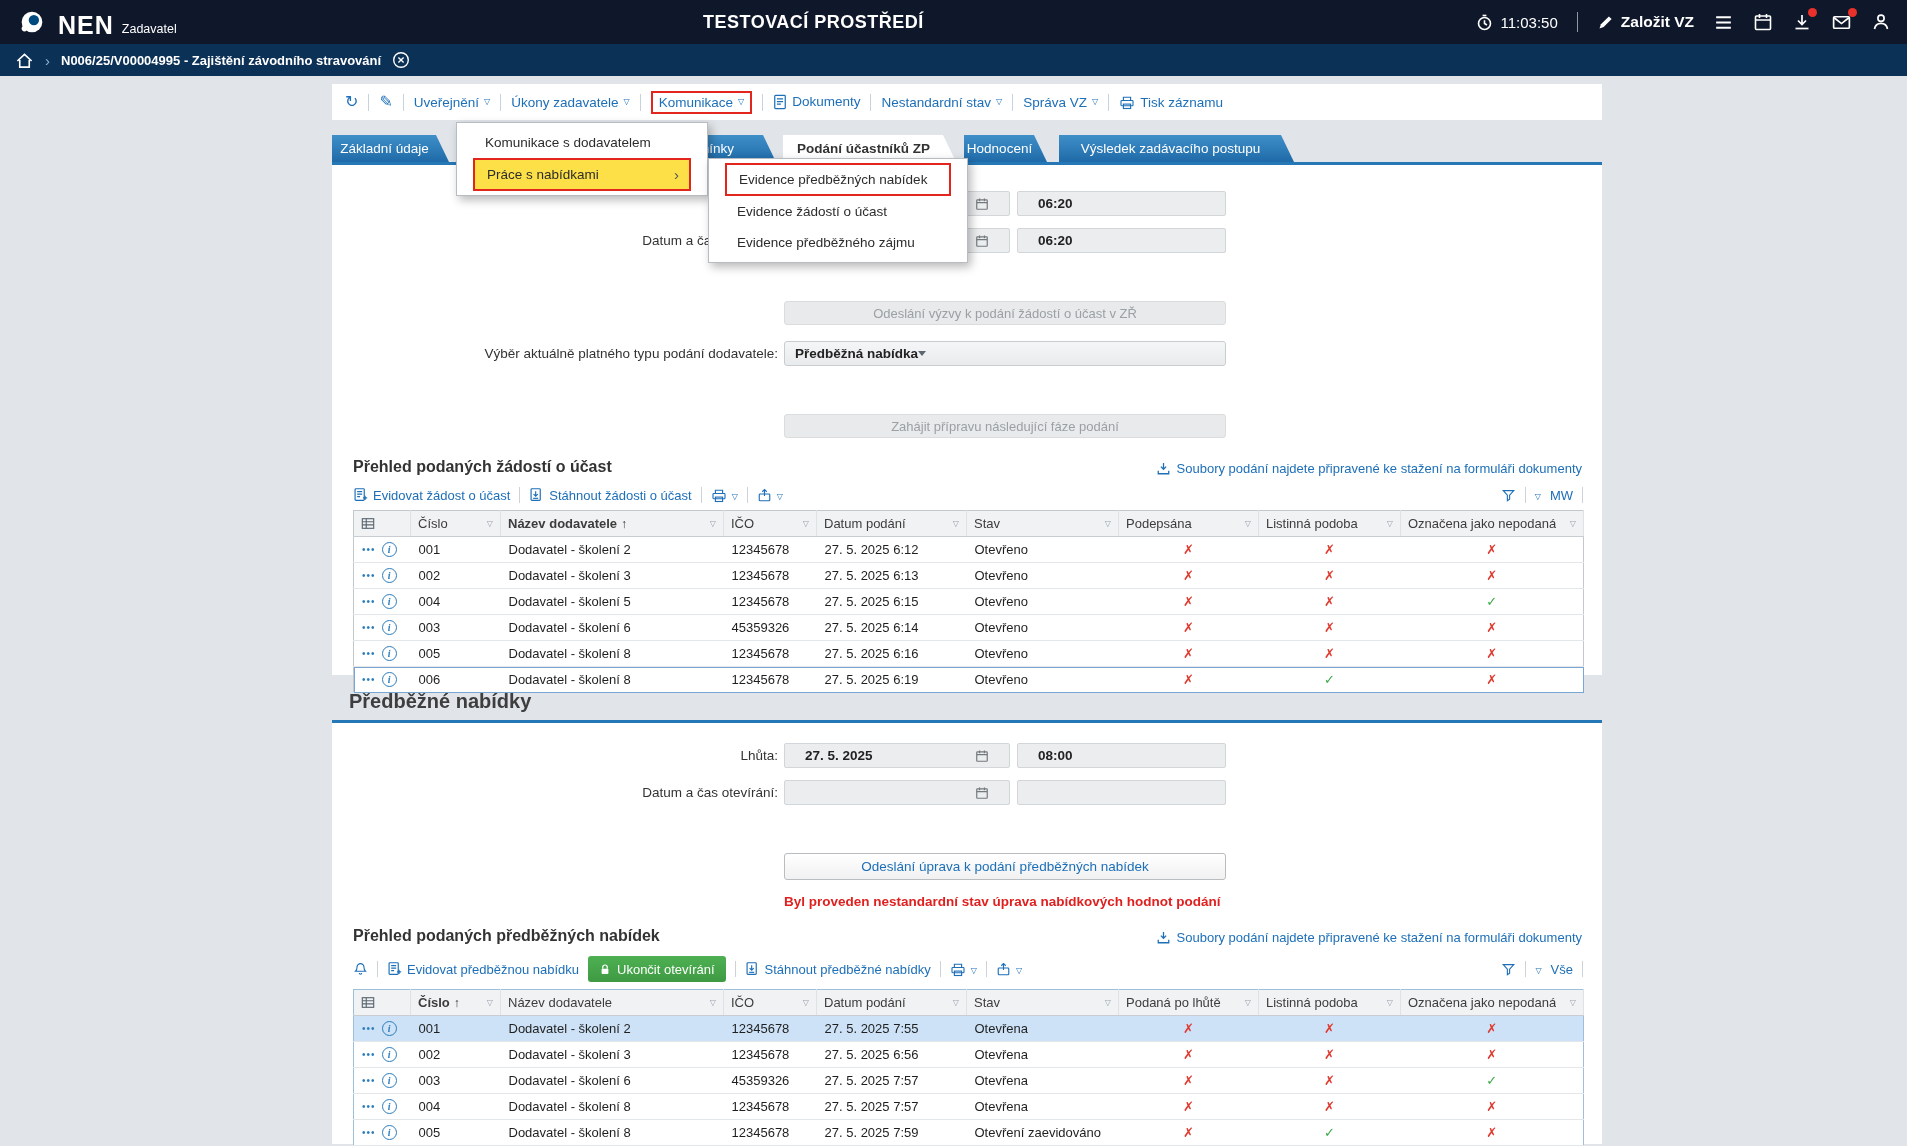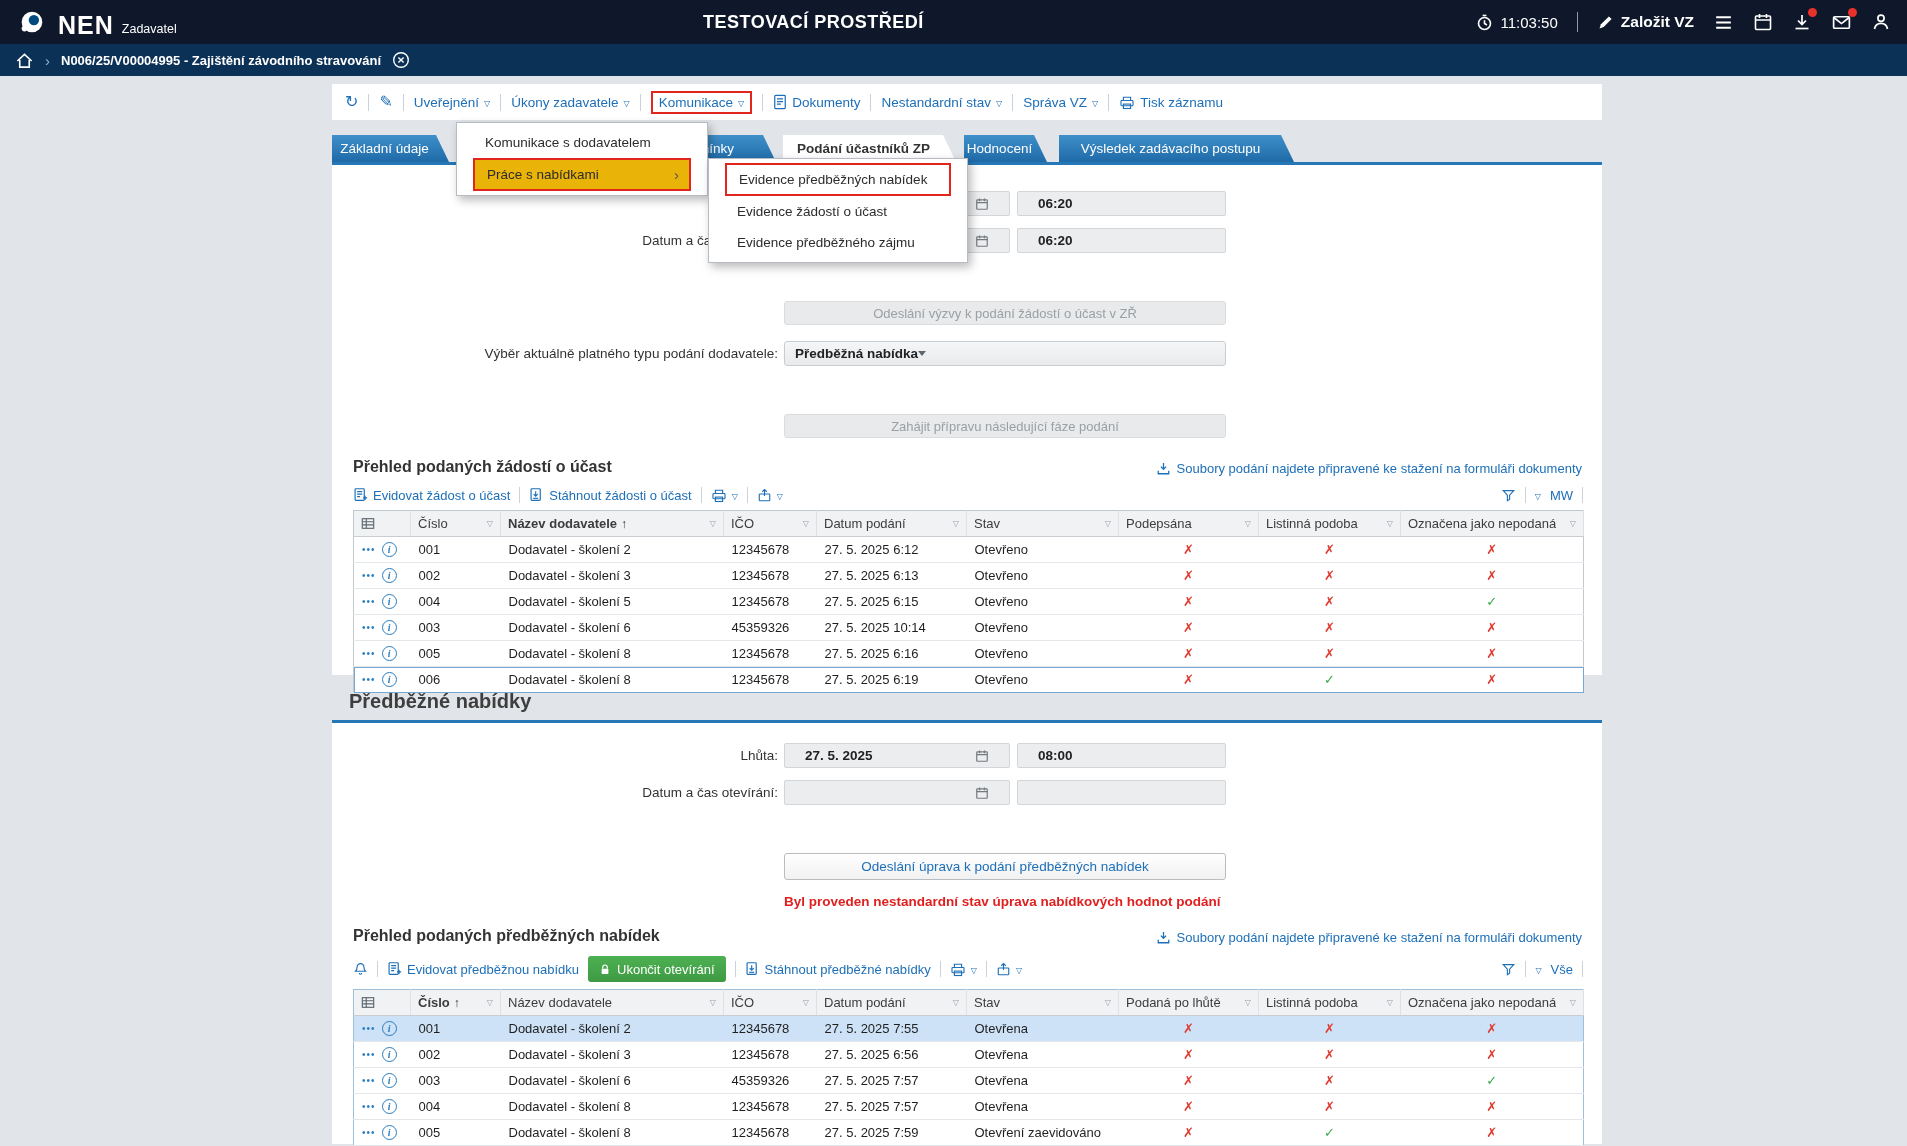--- a/index.html
+++ b/index.html
@@ -30,21 +30,21 @@
   .crumb-sep { color:#8db3d6; font-size:15px; }
   .crumb-label { color:#fff; font-weight:bold; font-size:13px; }
 
   
   .container { width:1270px; margin-left:332px; }
 
   
   .record-toolbar { height:36px; background:#fff; display:flex; align-items:center; gap:10px; padding:0 13px; margin-top:8px; }
   .tb-sep { width:1px; height:17px; background:#c6d3de; }
   .tb-icon { color:#1d6fb8; font-size:16px; line-height:16px; cursor:pointer; }
-  .tb-link { display:flex; align-items:center; gap:5px; color:#1d6fb8; font-size:13.5px; cursor:pointer; white-space:nowrap; }
+  .tb-link { display:flex; align-items:flex-start; gap:5px; color:#1d6fb8; font-size:13.5px; cursor:pointer; white-space:nowrap; }
   .caret { font-size:8px; color:#1d6fb8; padding-top:2px; }
   .red-box { border:2px solid #e3261d; }
   .tb-link.red-box { padding:2px 6px; }
 
   
   .tabs { display:flex; height:27px; margin-top:15px; }
   .tab { background:linear-gradient(#3f8fc9,#1e6aa8); color:#fff; font-size:13.5px;
     display:flex; align-items:center; justify-content:center; padding-right:12px;
     clip-path:polygon(0 0, calc(100% - 13px) 0, 100% 100%, 0 100%); cursor:pointer; white-space:nowrap; }
   .tab.active { background:#fff; color:#333; font-weight:bold; }
@@ -112,21 +112,21 @@
   .t1 tbody tr:nth-child(6) { outline:1px solid #79a7d4; outline-offset:-1px; }
   .t2 { border:1px solid #9dbfda; }
   .t2 tbody tr:nth-child(1) { background:#cde2f6; }
 
   
   .ctx-menu { position:absolute; left:456px; top:122px; width:252px; background:#fff; border:1px solid #b6bcc2;
     box-shadow:3px 4px 9px rgba(0,0,0,.28); z-index:50; padding:4px 16px; }
   .ctx-menu.sub { left:708px; top:158px; width:260px; }
   .ctx-item { height:31px; display:flex; align-items:center; justify-content:space-between;
     padding:0 10px 0 12px; font-size:13.5px; color:#2c2c2c; cursor:pointer; white-space:nowrap; }
-  .ctx-item.hl { background:#eab308; }
+  .ctx-item.hl { background:#fde047; }
   .ctx-item.red-box { height:33px; }
   .subarrow { color:#555; font-size:15px; }
 </style>
 </head>
 <body>
 
 <header class="app-header">
   <div class="brand">
     <span class="logo-wrap">
       <svg width="32" height="32" viewBox="0 0 34 34">
@@ -519,21 +519,21 @@
           <tr>
             <td>
               <span class="c-icons">
                 <span class="dots">•••</span>
                 <span class="i-icon">i</span>
               </span>
             </td>
             <td>003</td>
             <td>Dodavatel - školení 6</td>
             <td>45359326</td>
-            <td>27. 5. 2025 10:14</td>
+            <td>27. 5. 2025 6:14</td>
             <td>Otevřeno</td>
             <td class="c-mark"><span class="mark no">✗</span></td>
             <td class="c-mark"><span class="mark no">✗</span></td>
             <td class="c-mark"><span class="mark no">✗</span></td>
           </tr>
           <tr>
             <td>
               <span class="c-icons">
                 <span class="dots">•••</span>
                 <span class="i-icon">i</span>

